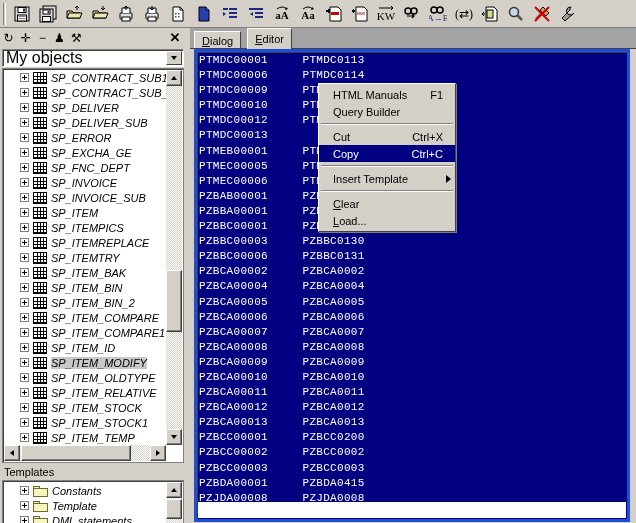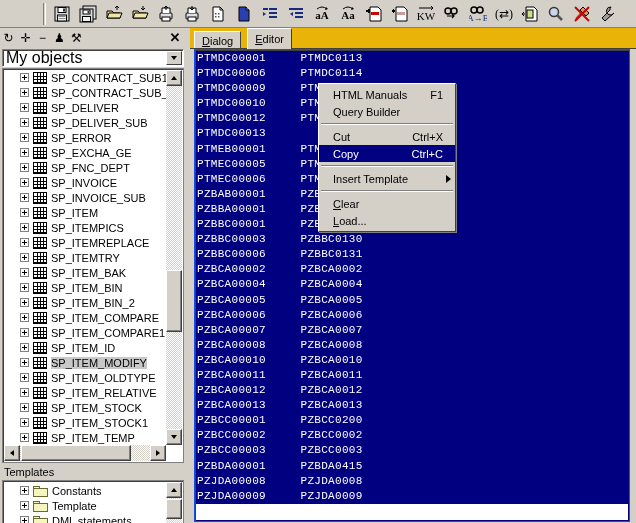--- a/index.html
+++ b/index.html
@@ -11,21 +11,21 @@
     font-family: "Liberation Sans", sans-serif;
     font-size: 11px;
     -webkit-font-smoothing: none;
   }
 
   
   #toolbar {
     position: absolute; left: 0; top: 0; width: 636px; height: 28px;
     background: #d4d0c8;
     border-bottom: 1px solid #808080;
-    display: flex; align-items: center; padding-left: 40px;
+    display: flex; align-items: center;
   }
   #toolbar .sep {
     width: 3px; height: 22px; margin: 0 3px;
     border-left: 1px solid #808080;
     border-right: 1px solid #ffffff;
   }
   .tbtn {
     width: 24px; height: 24px;
     display: flex; align-items: center; justify-content: center;
     margin: 0 1px;
@@ -82,21 +82,21 @@
     border: 1px solid #808080;
     box-shadow: inset 1px 1px 0 #404040;
     overflow: hidden;
   }
   #treeinner {
     position: absolute; left: 1px; top: 1px; width: 163px; height: 375px;
     overflow: hidden;
   }
   .trow {
     height: 15px; display: flex; align-items: center;
-    padding-left: 16px; white-space: nowrap;
+    padding-left: 16px; white-space: nowrap; font-style: italic;
   }
   .texp {
     width: 9px; height: 9px; min-width: 9px;
     border: 1px solid #808080; background: #fff;
     position: relative; margin-right: 4px;
   }
   .texp:before {
     content: ""; position: absolute; left: 1px; top: 3px;
     width: 5px; height: 1px; background: #000;
   }
@@ -176,21 +176,21 @@
     background:#f5f5c0; border:1px solid #6b6b30; border-bottom:none;
   }
 
   
   #rightpanel {
     position: absolute; left: 190px; top: 28px; width: 446px; height: 495px;
     background: #d4d0c8;
   }
   #tabstrip {
     position: absolute; left: 0; top: 0; width: 446px; height: 21px;
-    background: #eab308;
+    background: #a3a3a3;
     text-decoration: underline;
   }
   .tab {
     position: absolute; top: 3px; height: 18px;
     background: #d4d0c8;
     border: 1px solid #fff; border-right-color: #404040; border-bottom: none;
     display: flex; align-items: center; justify-content: center;
     font-size: 11px; color: #000;
     padding: 0 7px;
   }
@@ -199,21 +199,21 @@
     border-top-color: #fff;
     z-index: 3;
   }
   #tabline {
     position: absolute; left: 0; top: 20px; width: 446px; height: 1px;
     background: #404040;
   }
   #editbox {
     position: absolute; left: 4px; top: 21px; width: 436px; height: 473px;
     background: #000080;
-    border: 1px solid #1d4ed8;
+    border: 3px solid #1d4ed8;
     box-shadow: inset 1px 1px 0 #404040;
     overflow: hidden;
   }
   #editinner {
     position: absolute; left: 2px; top: 1px; right: 2px; bottom: 0;
     overflow: hidden;
     font-family: "Liberation Mono", "DejaVu Sans Mono", monospace;
     font-size: 11px;
     color: #ffffff;
   }
@@ -657,20 +657,21 @@
         <div class="eline">PZBBA00001     PZBBA0001</div>
         <div class="eline">PZBBC00001     PZBBC0001</div>
         <div class="eline">PZBBC00003     PZBBC0130</div>
         <div class="eline">PZBBC00006     PZBBC0131</div>
         <div class="eline">PZBCA00002     PZBCA0002</div>
         <div class="eline">PZBCA00004     PZBCA0004</div>
         <div class="eline">PZBCA00005     PZBCA0005</div>
         <div class="eline">PZBCA00006     PZBCA0006</div>
         <div class="eline">PZBCA00007     PZBCA0007</div>
         <div class="eline">PZBCA00008     PZBCA0008</div>
+        <div class="eline">PZBCA00009     PZBCA0009</div>
         <div class="eline">PZBCA00010     PZBCA0010</div>
         <div class="eline">PZBCA00011     PZBCA0011</div>
         <div class="eline">PZBCA00012     PZBCA0012</div>
         <div class="eline">PZBCA00013     PZBCA0013</div>
         <div class="eline">PZBCC00001     PZBCC0200</div>
         <div class="eline">PZBCC00002     PZBCC0002</div>
         <div class="eline">PZBCC00003     PZBCC0003</div>
         <div class="eline">PZBDA00001     PZBDA0415</div>
         <div class="eline">PZJDA00008     PZJDA0008</div>
         <div class="eline">PZJDA00009     PZJDA0009</div>

